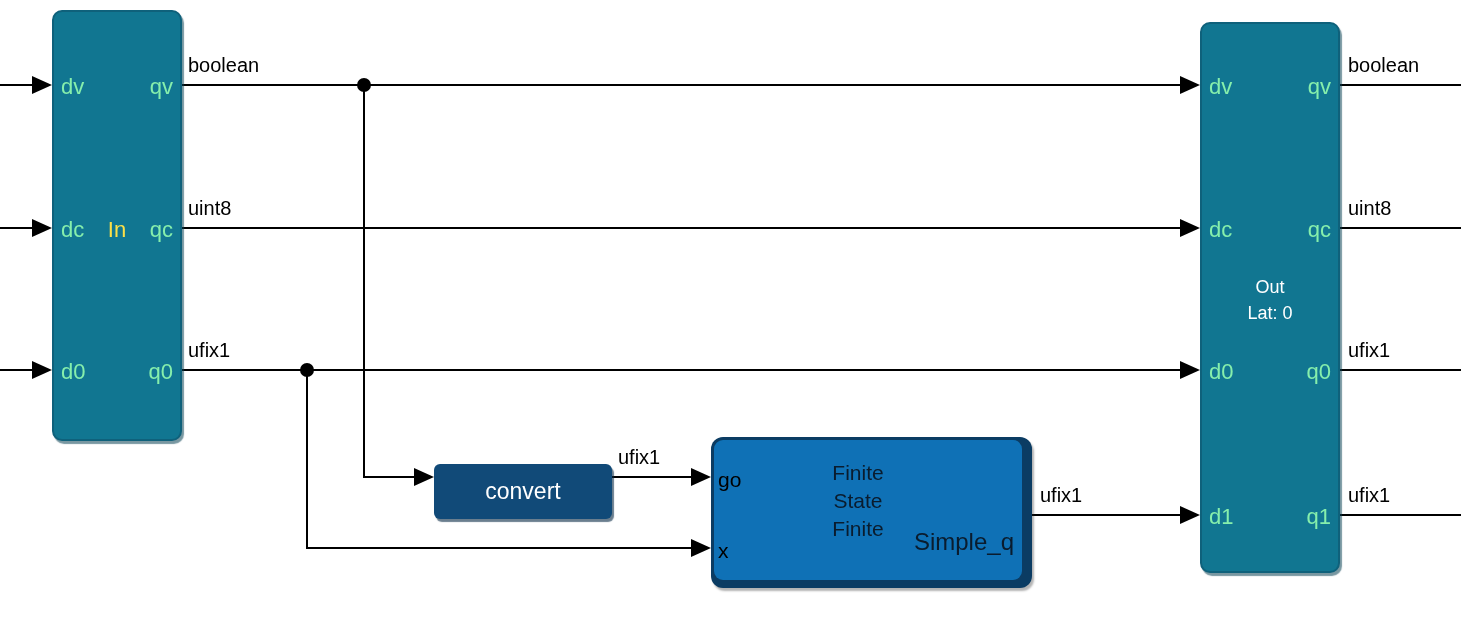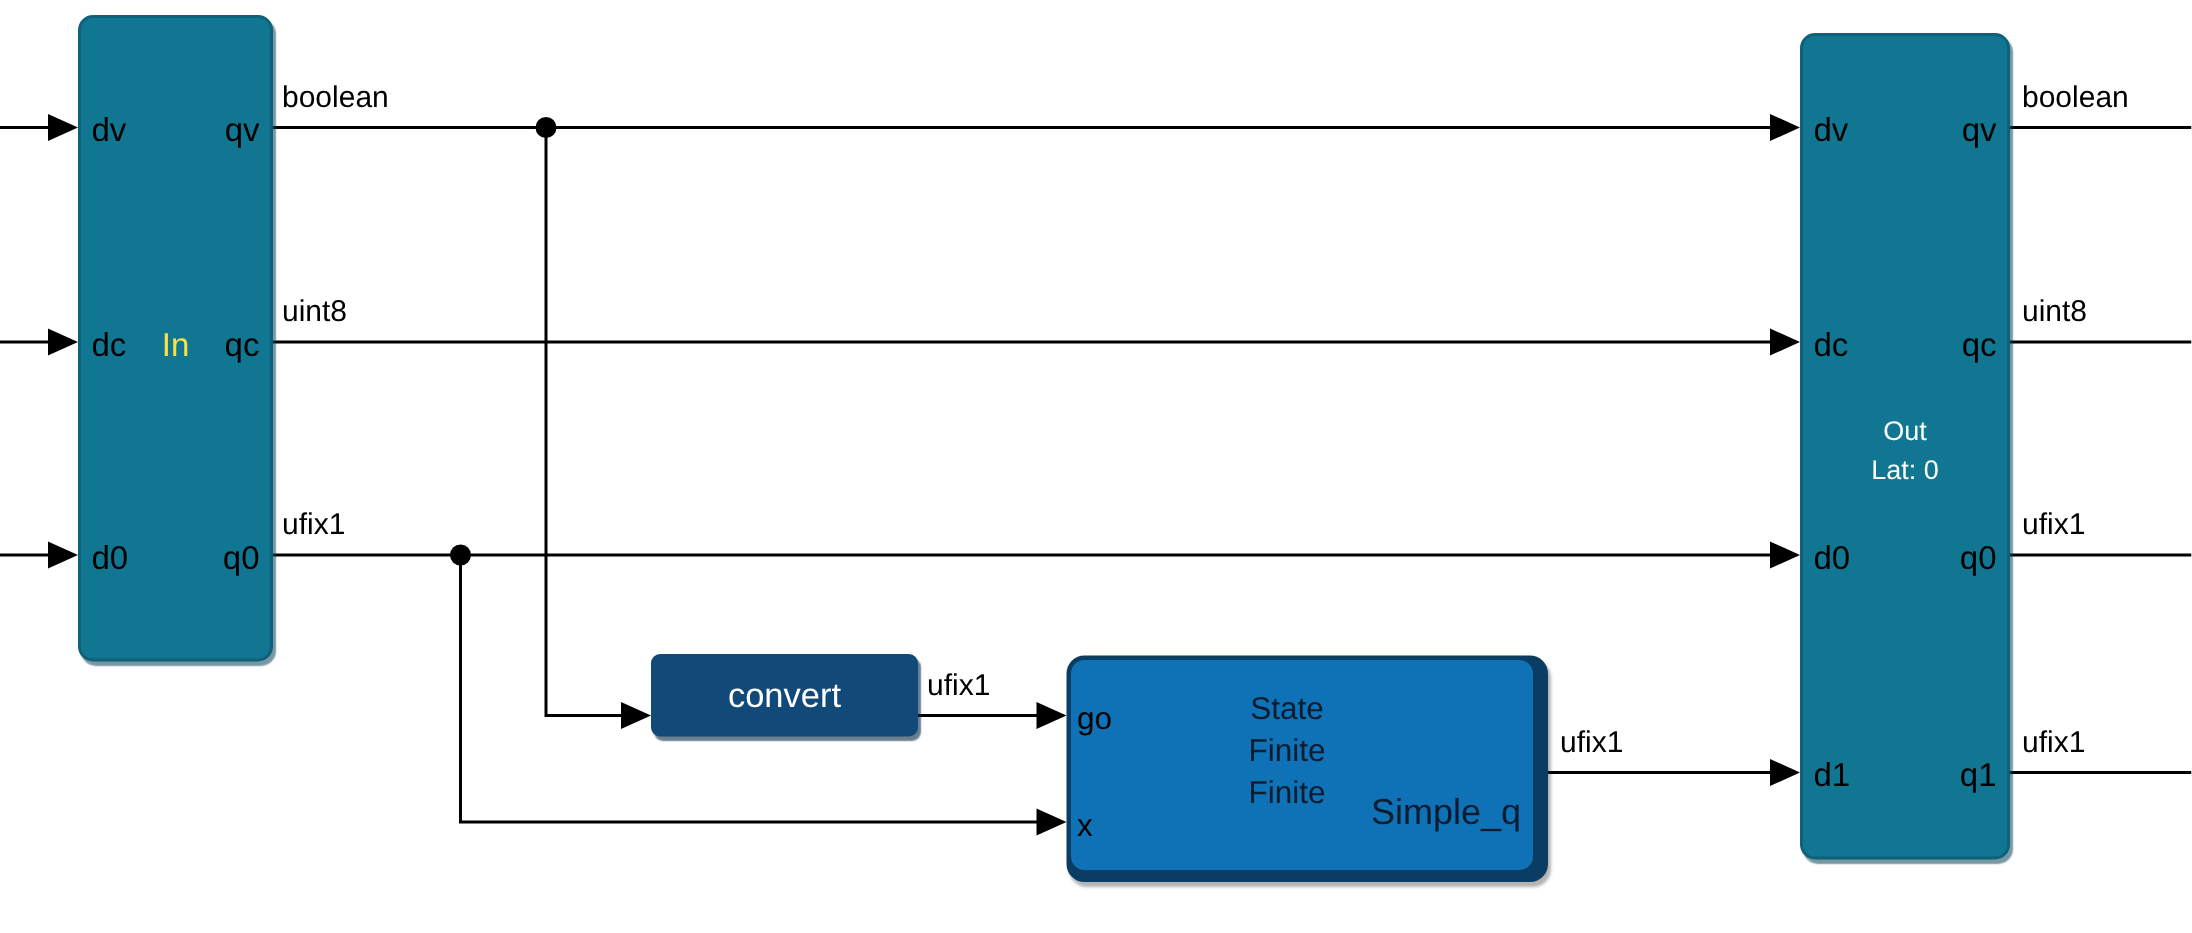--- a/index.html
+++ b/index.html
@@ -23,31 +23,31 @@
     z-index: 2;
     color: #ffffff;
   }
   .port-row {
     position: absolute; left: 0; right: 0;
     display: flex; justify-content: space-between; align-items: center;
     padding: 0 7px;
     transform: translateY(-50%);
     font-size: 22px;
   }
-  .port-label { color: #000000; white-space: nowrap; }
+  .port-label { color: #86efac; white-space: nowrap; }
   .inline-title { color: #fde047; }
 
   .out-title {
     position: absolute; left: 0; right: 0; top: 250px;
     text-align: center; font-size: 18px; line-height: 26px; color: #ffffff;
   }
 
   .convert-block {
     position: absolute;
-    left: 434px; top: 436px; width: 178px; height: 55px;
+    left: 434px; top: 464px; width: 178px; height: 55px;
     background: #114a78;
     border-radius: 6px;
     box-shadow: 2px 3px 1px rgba(6,40,66,0.6);
     display: flex; align-items: center; justify-content: center;
     color: #ffffff; font-size: 23px;
     z-index: 2;
   }
 
   .fsm-block {
     position: absolute;
@@ -170,22 +170,22 @@
     </div>
   </div>
 
   <div class="convert-block">
     <span>convert</span>
   </div>
 
   <div class="fsm-block">
     <div class="fsm-fill">
       <div class="fsm-title">
+        <div>Finite</div>
         <div>State</div>
-        <div>Finite</div>
         <div>Finite</div>
       </div>
       <div class="fsm-port" style="left:4px; top:40px">go</div>
       <div class="fsm-port" style="left:4px; top:111px">x</div>
       <div class="fsm-out-label">Simple_q</div>
     </div>
   </div>
 
   <div class="sig-label" style="left:188px;  top:54px">boolean</div>
   <div class="sig-label" style="left:188px;  top:197px">uint8</div>

